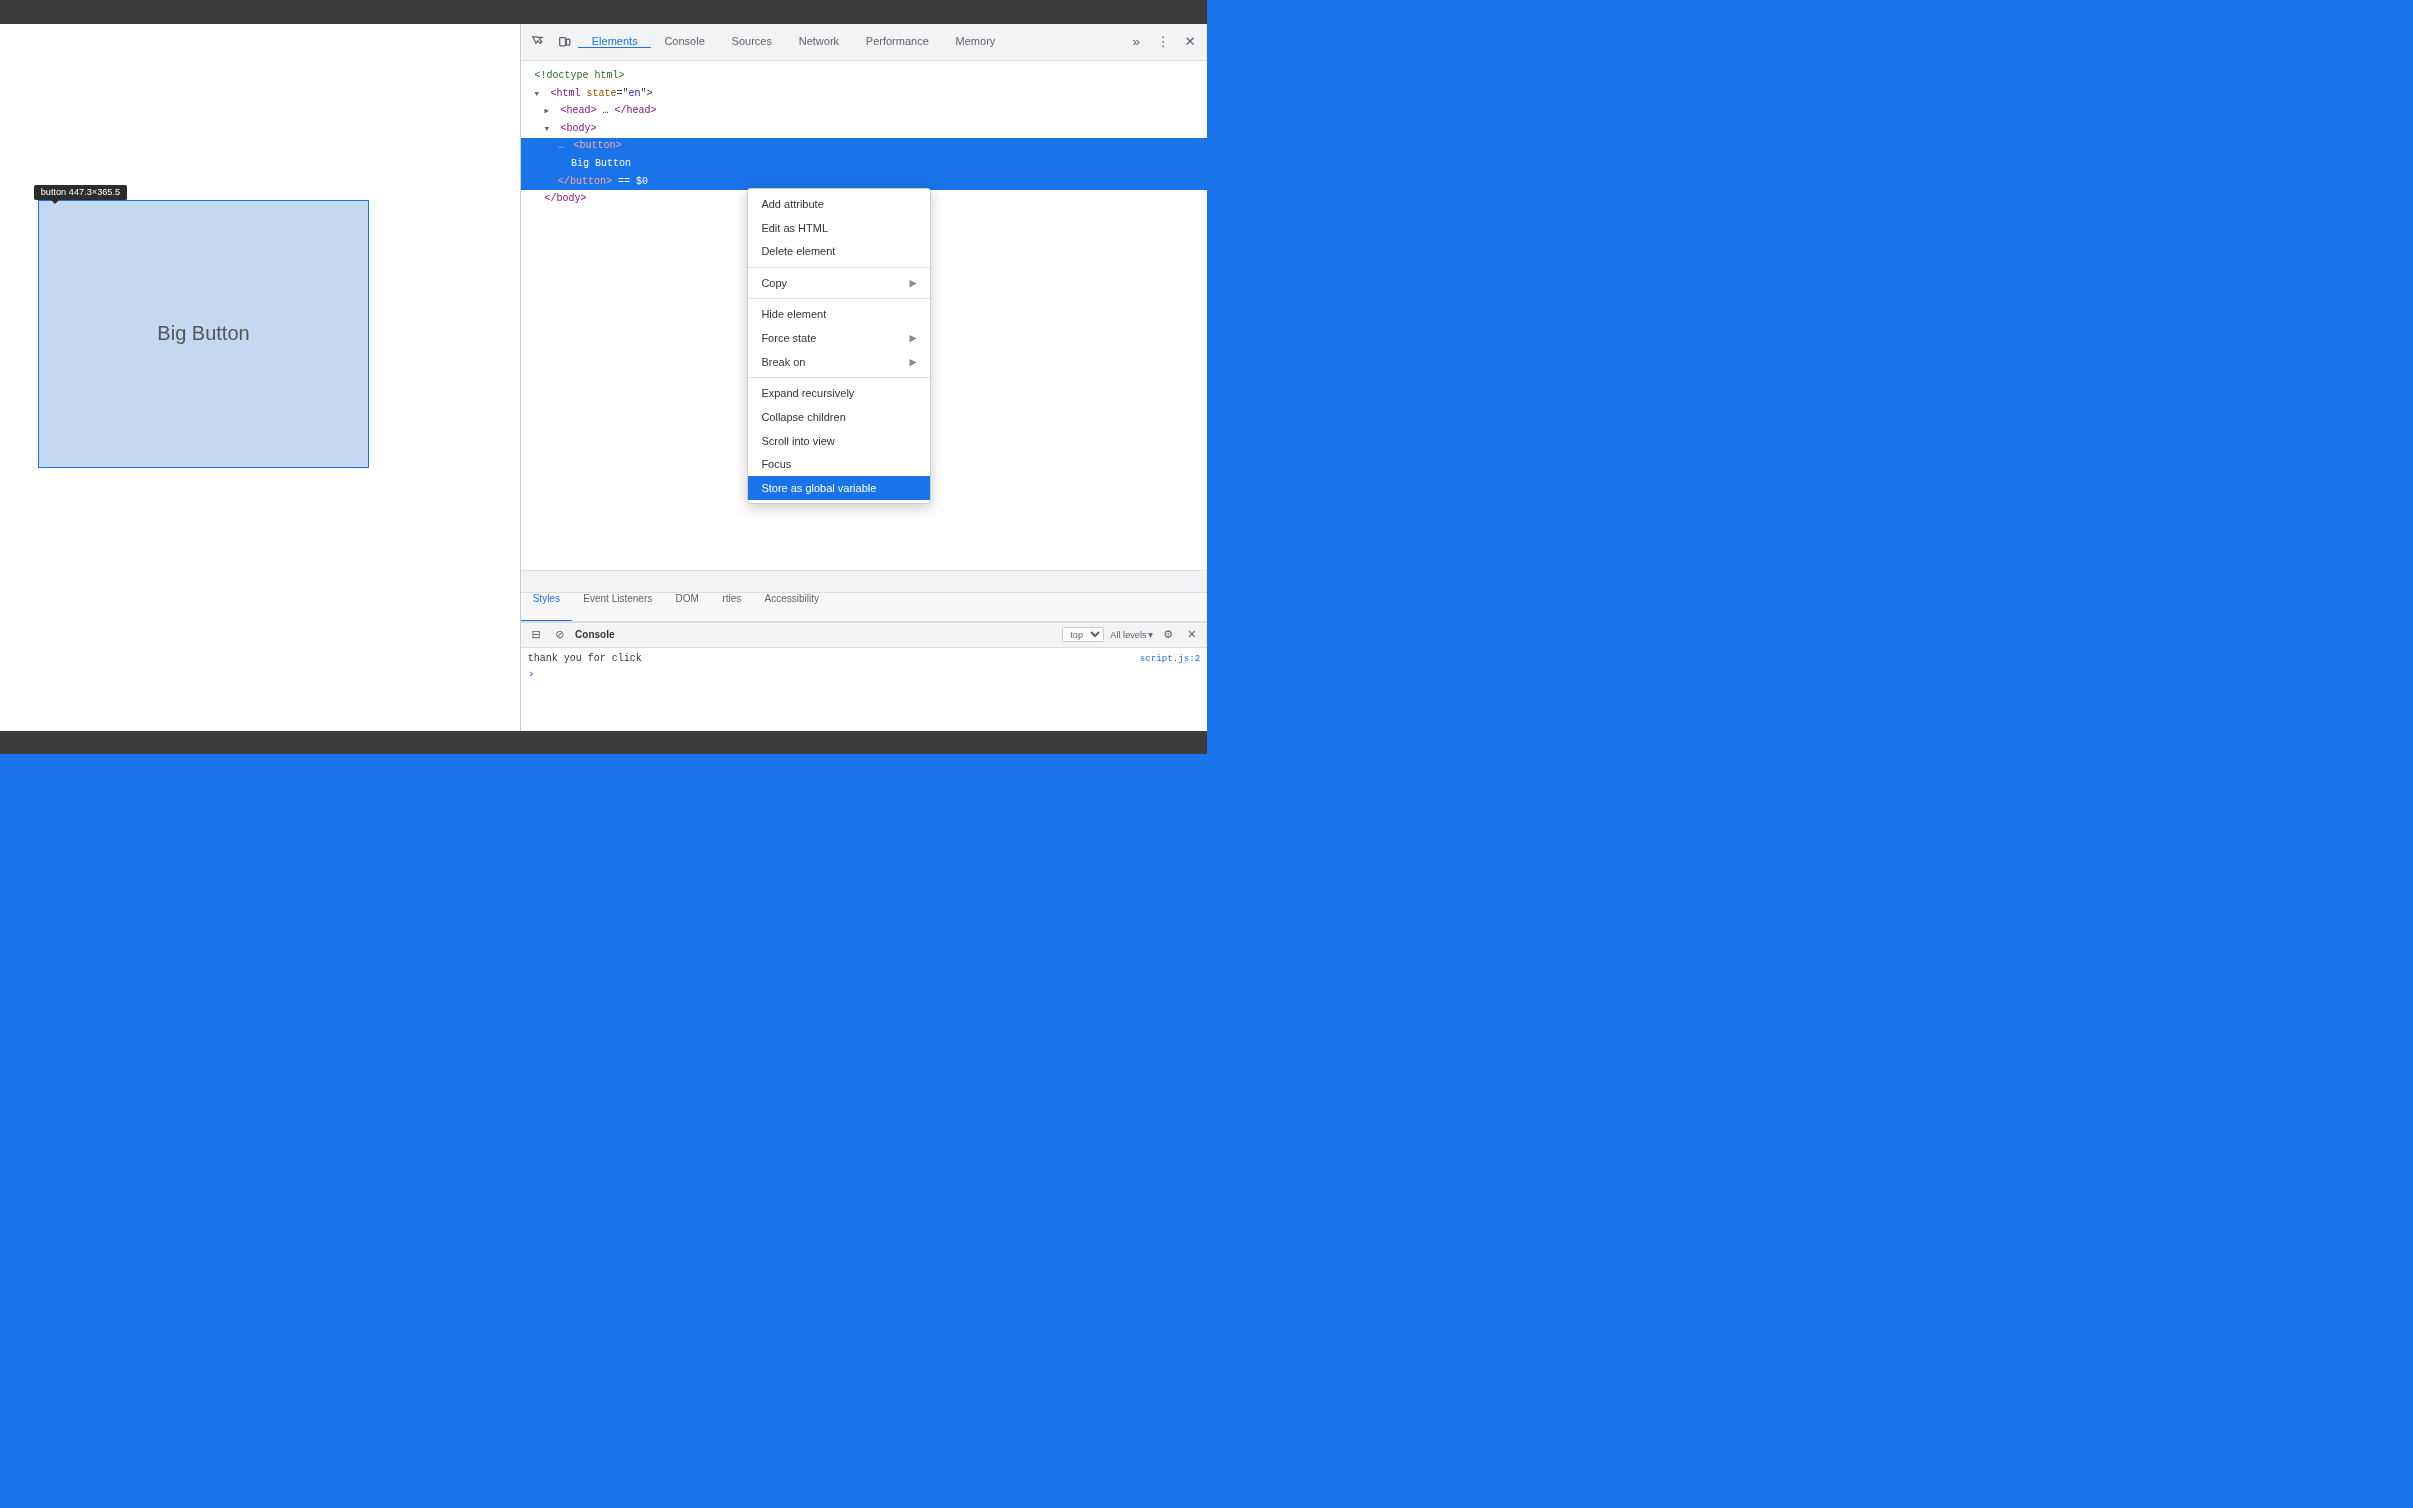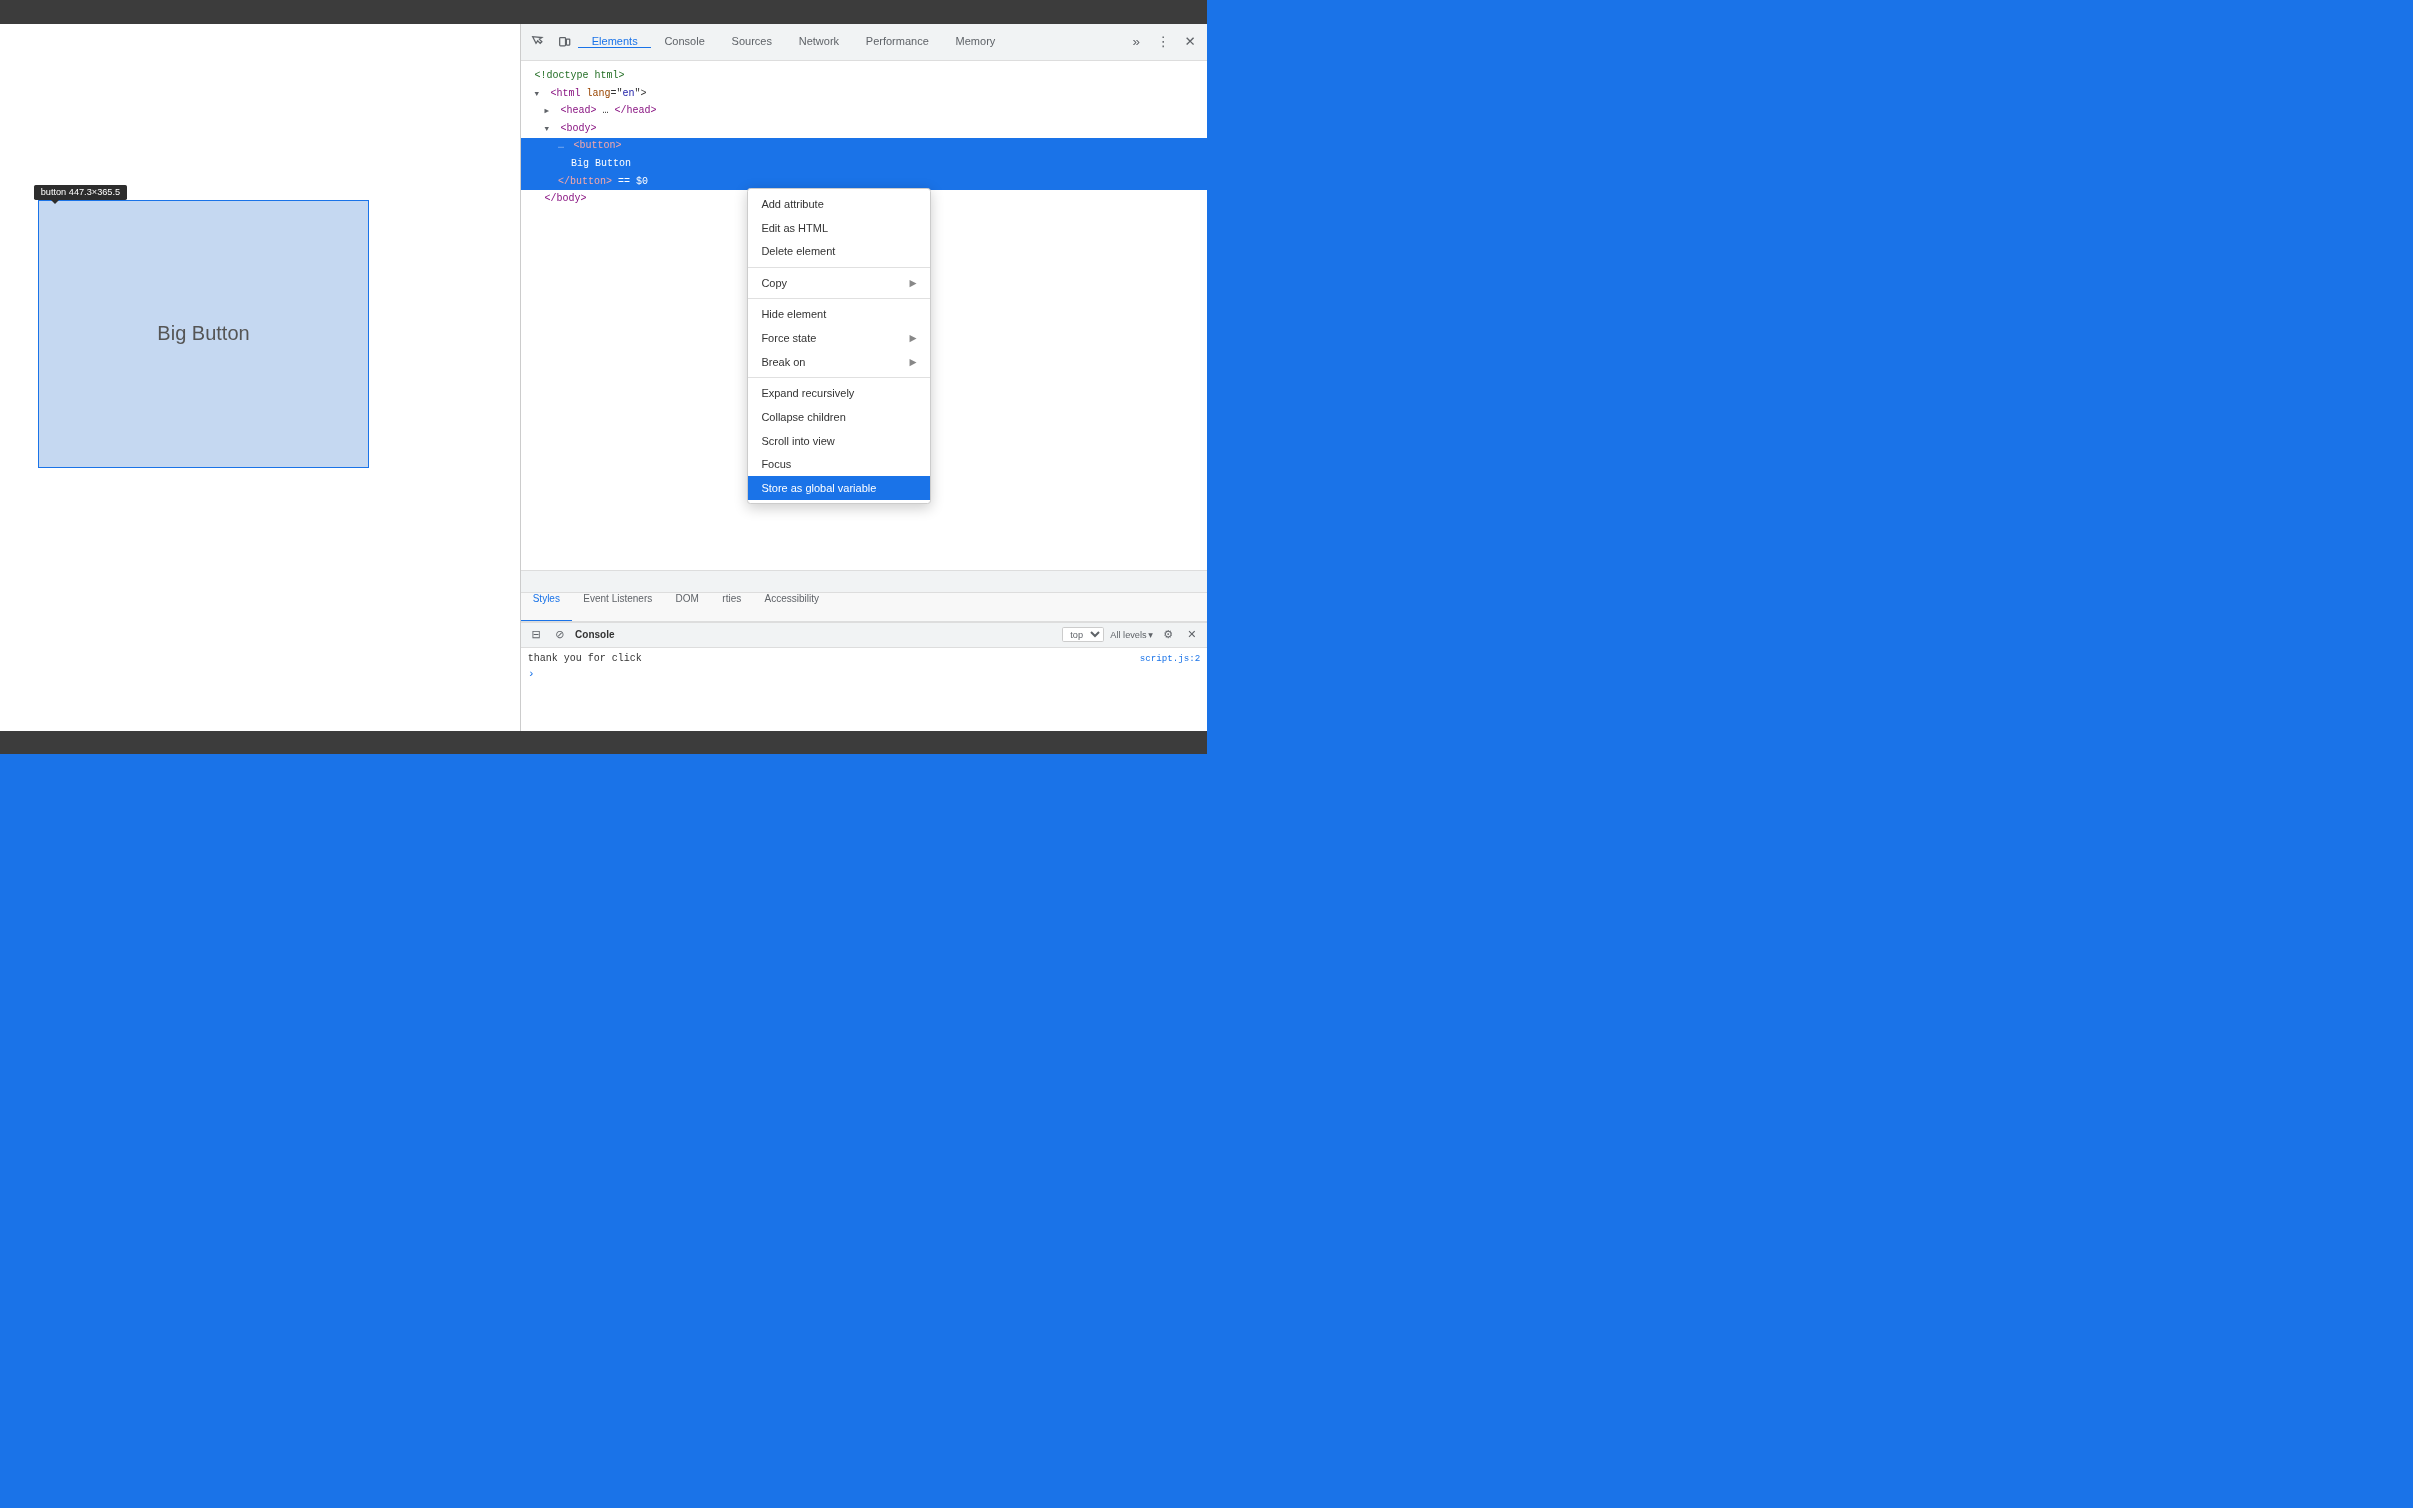--- a/index.html
+++ b/index.html
@@ -526,21 +526,21 @@
     </div>
 
     <div class="dom-area">
       <div class="dom-content">
         <div class="dom-line">
           <span class="dom-comment">&lt;!doctype html&gt;</span>
         </div>
         <div class="dom-line">
           <span class="triangle open"></span>
           <span class="html-tag">&lt;html</span>
-          <span class="attr-name"> lang</span><span>="</span><span class="attr-value">en</span><span>"&gt;</span>
+          <span class="attr-name"> state</span><span>="</span><span class="attr-value">en</span><span>"&gt;</span>
         </div>
         <div class="dom-line" style="padding-left:23.5px">
           <span class="triangle closed"></span>
           <span class="html-tag">&lt;head&gt;</span>
           <span>…</span>
           <span class="html-tag">&lt;/head&gt;</span>
         </div>
         <div class="dom-line" style="padding-left:23.5px">
           <span class="triangle open"></span>
           <span class="html-tag">&lt;body&gt;</span>

